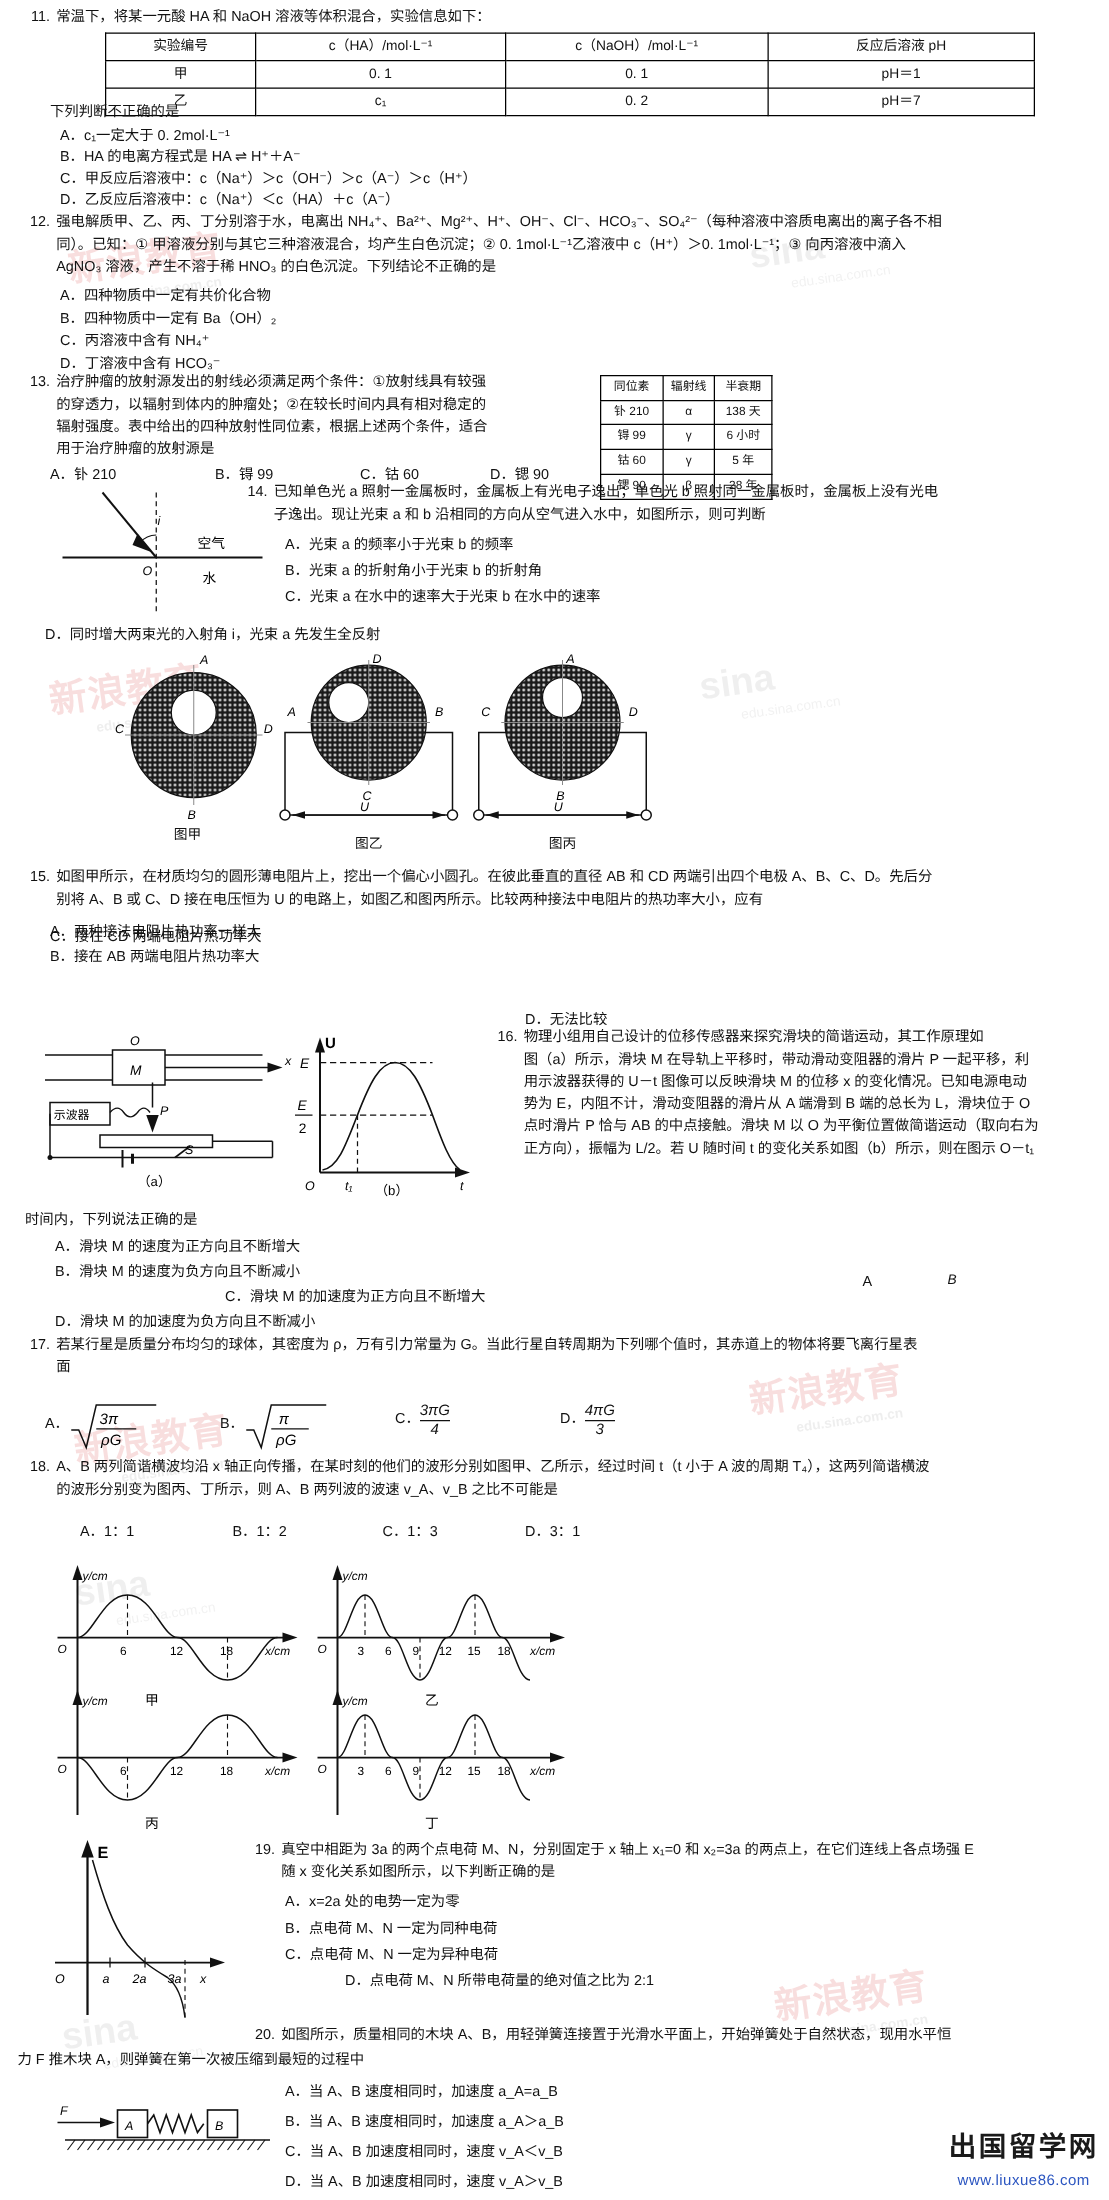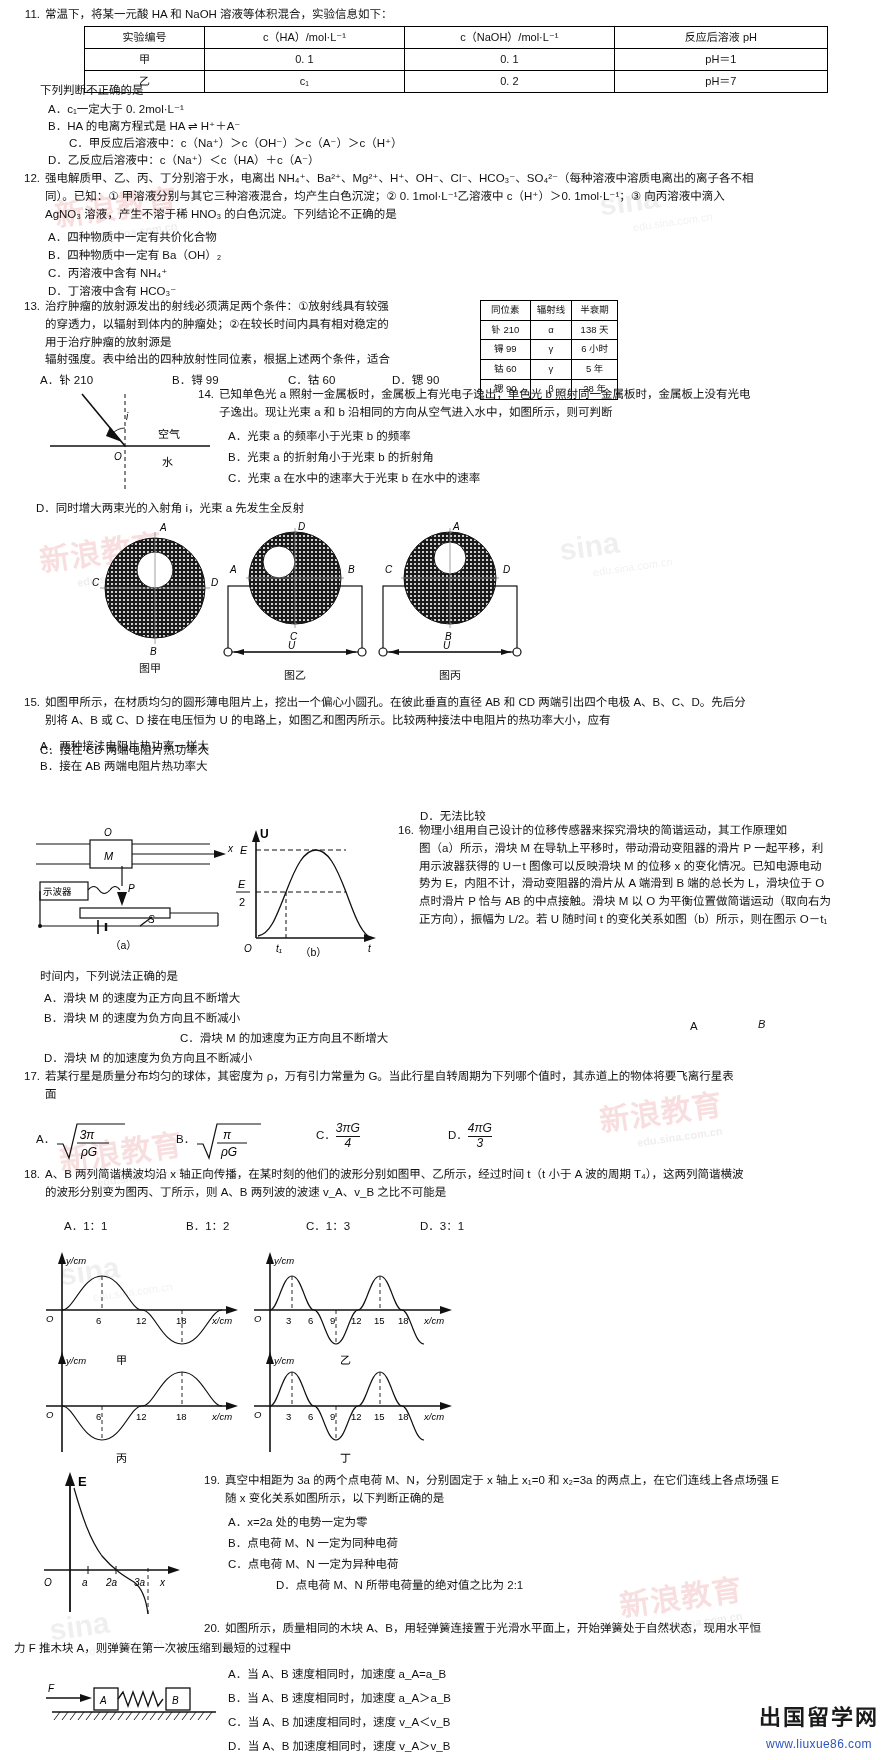--- a/index.html
+++ b/index.html
@@ -107,43 +107,43 @@
       <td>c₁</td>
       <td>0. 2</td>
       <td>pH＝7</td>
     </tr>
   </tbody>
     </table>
 
   <div style="position:absolute;left:40px;top:82px;" class="line">下列判断不正确的是</div>
   <div style="position:absolute;left:48px;top:99px;" class="opt">A．c₁一定大于 0. 2mol·L⁻¹</div>
   <div style="position:absolute;left:48px;top:116px;" class="opt">B．HA 的电离方程式是 HA ⇌ H⁺＋A⁻</div>
-  <div style="position:absolute;left:48px;top:133px;margin-left:21px;" class="opt">C．甲反应后溶液中：c（Na⁺）＞c（OH⁻）＞c（A⁻）＞c（H⁺）</div>
+  <div style="position:absolute;left:48px;top:133px;" class="opt">C．甲反应后溶液中：c（Na⁺）＞c（OH⁻）＞c（A⁻）＞c（H⁺）</div>
   <div style="position:absolute;left:48px;top:150px;" class="opt">D．乙反应后溶液中：c（Na⁺）＜c（HA）＋c（A⁻）</div>
 
   <div class="q" style="left:14px;top:170px;width:866px;">
     <div class="qnum">12.</div>
     <div class="qbody">
       <div class="line">强电解质甲、乙、丙、丁分别溶于水，电离出 NH₄⁺、Ba²⁺、Mg²⁺、H⁺、OH⁻、Cl⁻、HCO₃⁻、SO₄²⁻（每种溶液中溶质电离出的离子各不相</div>
       <div class="line">同）。已知：① 甲溶液分别与其它三种溶液混合，均产生白色沉淀；② 0. 1mol·L⁻¹乙溶液中 c（H⁺）＞0. 1mol·L⁻¹；③ 向丙溶液中滴入</div>
       <div class="line">AgNO₃ 溶液，产生不溶于稀 HNO₃ 的白色沉淀。下列结论不正确的是</div>
     </div>
   </div>
   <div style="position:absolute;left:48px;top:227px;" class="opt">A．四种物质中一定有共价化合物</div>
   <div style="position:absolute;left:48px;top:245px;" class="opt">B．四种物质中一定有 Ba（OH）₂</div>
   <div style="position:absolute;left:48px;top:263px;" class="opt">C．丙溶液中含有 NH₄⁺</div>
   <div style="position:absolute;left:48px;top:281px;" class="opt">D．丁溶液中含有 HCO₃⁻</div>
 
   <div class="q" style="left:14px;top:298px;width:470px;">
     <div class="qnum">13.</div>
     <div class="qbody">
       <div class="line">治疗肿瘤的放射源发出的射线必须满足两个条件：①放射线具有较强</div>
       <div class="line">的穿透力，以辐射到体内的肿瘤处；②在较长时间内具有相对稳定的</div>
+      <div class="line">辐射强度。表中给出的四种放射性同位素，根据上述两个条件，适合</div>
       <div class="line">用于治疗肿瘤的放射源是</div>
-      <div class="line">辐射强度。表中给出的四种放射性同位素，根据上述两个条件，适合</div>
     </div>
   </div>
 
   <table class="gtbl" style="position:absolute;left:480px;top:300px;width:138px;">
     <tbody>
         <tr>
       <td style="width:50px;font-size:9.5px;">同位素</td>
       <td style="width:42px;font-size:9.5px;">辐射线</td>
       <td style="width:46px;font-size:9.5px;">半衰期</td>
     </tr>
@@ -288,21 +288,21 @@
         <div class="line">物理小组用自己设计的位移传感器来探究滑块的简谐运动，其工作原理如</div>
         <div class="line">图（a）所示，滑块 M 在导轨上平移时，带动滑动变阻器的滑片 P 一起平移，利</div>
         <div class="line">用示波器获得的 U－t 图像可以反映滑块 M 的位移 x 的变化情况。已知电源电动</div>
         <div class="line">势为 E，内阻不计，滑动变阻器的滑片从 A 端滑到 B 端的总长为 L，滑块位于 O</div>
         <div class="line">点时滑片 P 恰与 AB 的中点接触。滑块 M 以 O 为平衡位置做简谐运动（取向右为</div>
         <div class="line">正方向），振幅为 L/2。若 U 随时间 t 的变化关系如图（b）所示，则在图示 O－t₁</div>
         <div class="line"></div>
       </div>
     </div>
   </div>
-  <div style="position:absolute;left:40px;top:968px;" class="line">时间内，下列说法正确的是</div>
+  <div style="position:absolute;left:20px;top:968px;" class="line">时间内，下列说法正确的是</div>
   <div style="position:absolute;left:44px;top:988px;" class="opt">A．滑块 M 的速度为正方向且不断增大</div>
   <div style="position:absolute;left:44px;top:1008px;" class="opt">B．滑块 M 的速度为负方向且不断减小</div>
   <div style="position:absolute;left:180px;top:1028px;" class="opt">C．滑块 M 的加速度为正方向且不断增大</div>
   <div style="position:absolute;left:44px;top:1048px;" class="opt">D．滑块 M 的加速度为负方向且不断减小</div>
   <div style="position:absolute;left:690px;top:1016px;" class="opt">A</div>
   <div style="position:absolute;left:758px;top:1016px;font-style:italic;">B</div>
 
   <svg style="position:absolute;left:22px;top:826px;" width="260" height="140" viewBox="0 0 260 140">
     <rect x="68" y="14" width="42" height="28" fill="#fff" stroke="#111" stroke-width="1.2"></rect>
     <text x="82" y="34" font-size="11" font-style="italic">M</text>

